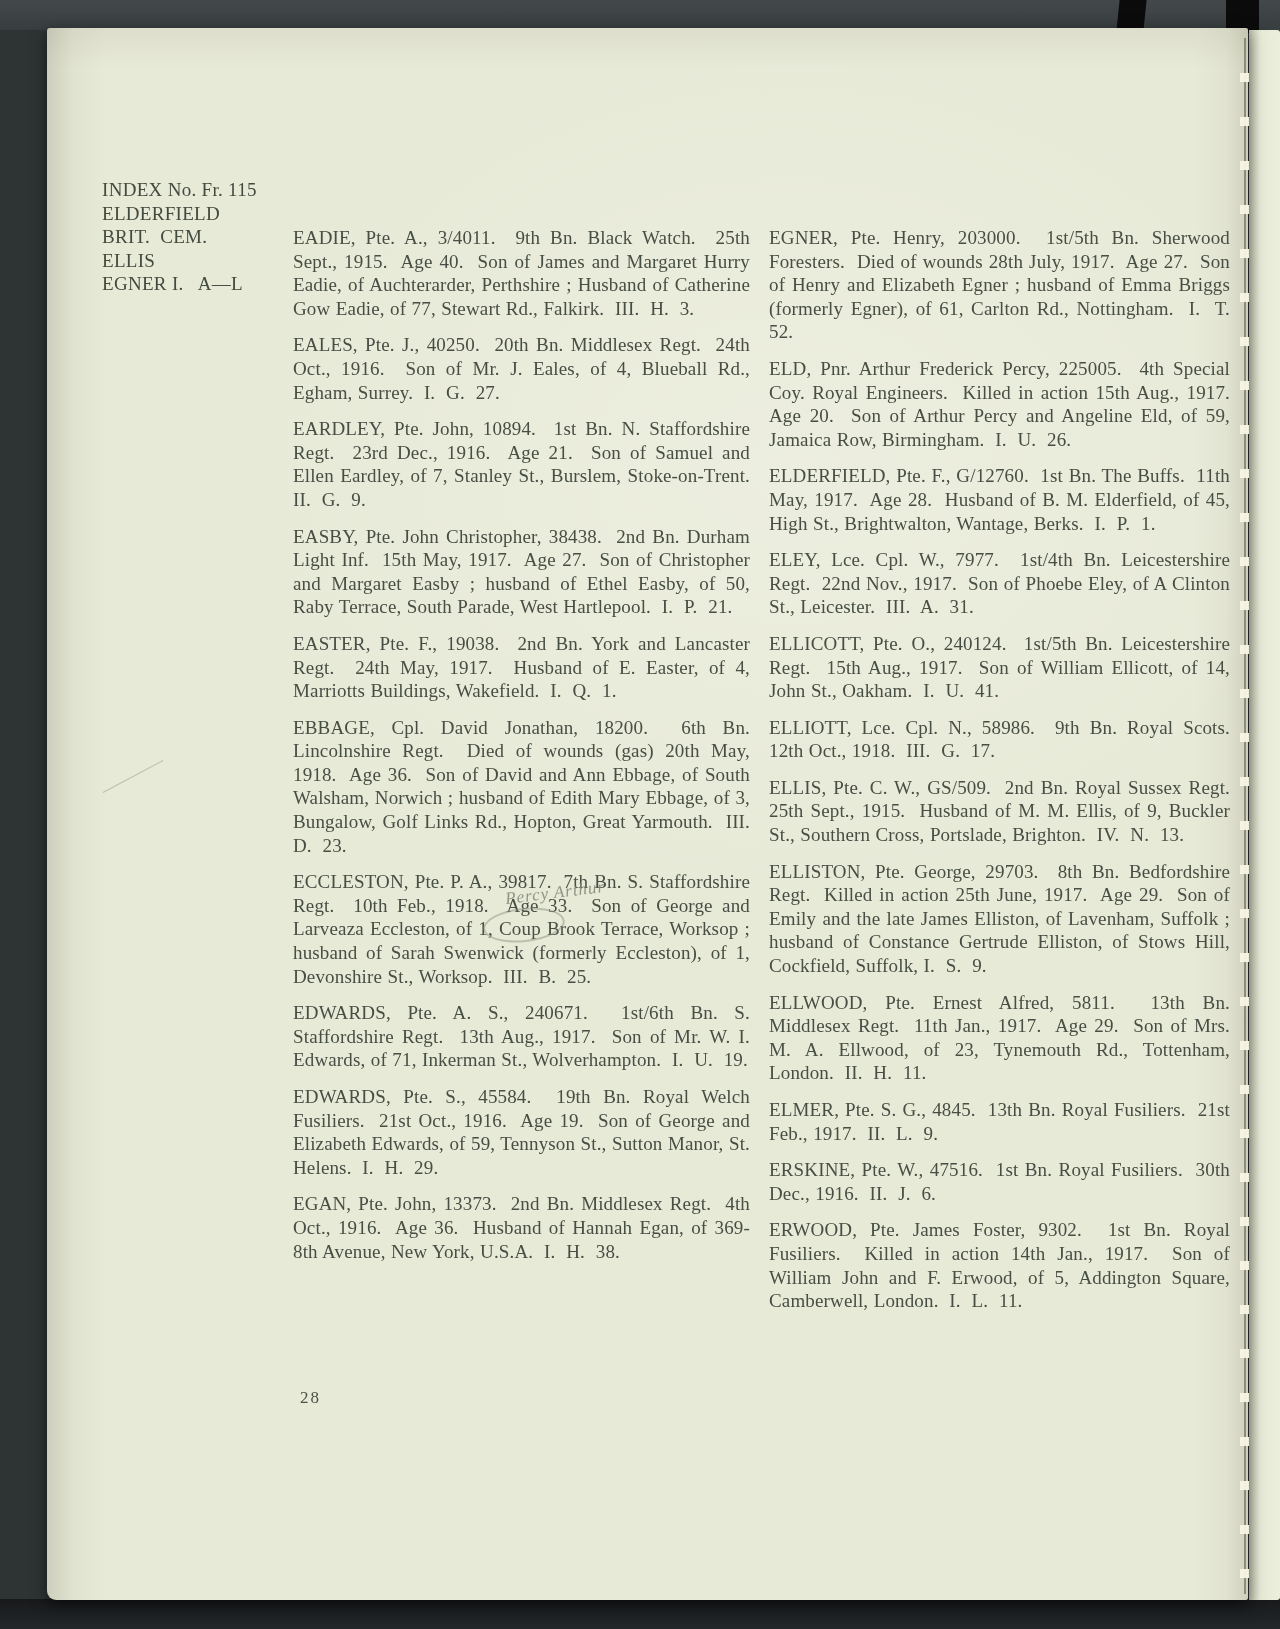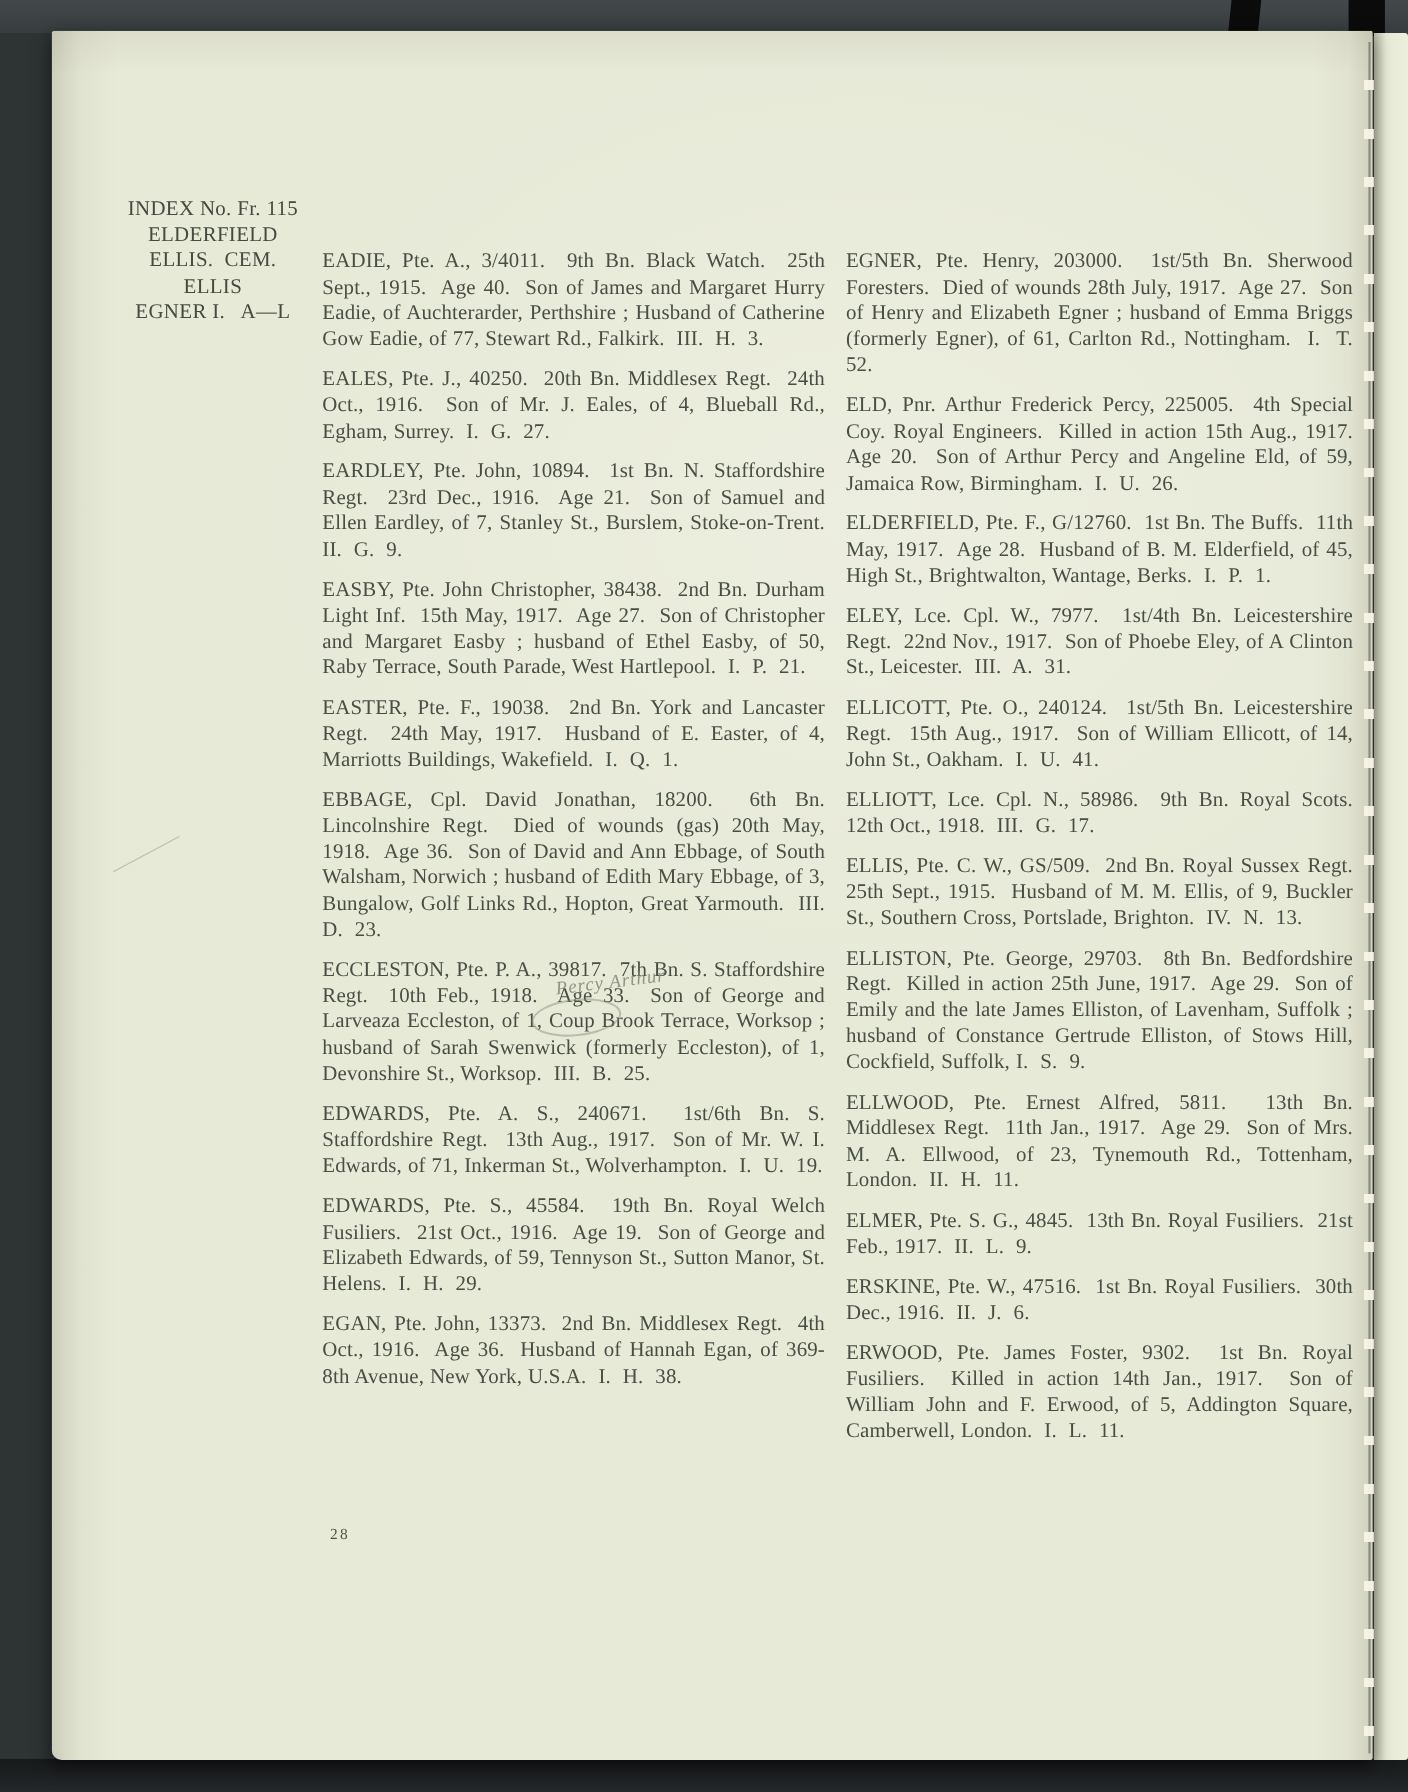--- a/index.html
+++ b/index.html
@@ -25,21 +25,21 @@
       linear-gradient(to left, rgba(115,112,88,0.22) 0px, rgba(115,112,88,0.06) 22px, rgba(115,112,88,0) 55px),
       radial-gradient(900px 700px at 62% 28%, rgba(255,255,255,0.18), rgba(255,255,255,0) 65%),
       linear-gradient(to bottom, rgba(120,118,95,0.10), rgba(120,118,95,0) 40px),
       #e8ead8;
     border-radius:3px 2px 2px 9px;
     box-shadow:0 5px 16px rgba(0,0,0,0.55);
     color:#474e43;
   }
   .header-block{
     position:absolute;left:55px;top:150px;width:183px;
-    text-align:center;
+    text-align:left;
     font-size:19px;line-height:23.6px;
     letter-spacing:0.3px;
     color:#434a3e;
     white-space:pre-wrap;
   }
   .header-line{min-height:23.6px;}
 
   .col{
     position:absolute;top:150px;
     font-size:19px;line-height:23.6px;
@@ -47,21 +47,21 @@
     letter-spacing:0.15px;word-spacing:0.5px;
     white-space:pre-wrap;
     margin-top:48px;
   }
   .col-left{left:246px;width:457px;}
   .col-right{left:722px;width:461px;}
   .entry{margin:0 0 13px 0;}
 
   .page-number{
     position:absolute;left:253px;top:1360px;
-    font-size:14px;letter-spacing:2px;color:#4b5246;text-align:right;
+    font-size:17px;letter-spacing:2px;color:#4b5246;text-align:right;
   }
 
   .pencil-note{
     position:absolute;left:458px;top:855px;
     font-size:17px;font-style:italic;
     color:rgba(128,133,118,0.85);
     transform:rotate(-7deg);
     letter-spacing:1px;
   }
   .pencil-loop{
@@ -103,21 +103,21 @@
 
 <div class="scan">
   <div class="bg-top"></div>
   <div class="bg-bottom"></div>
   <div class="notch notch-a"></div>
   <div class="notch notch-b"></div>
 
   <div class="adjacent-page"></div>
 
   <div class="page">
-    <div class="header-block"><div class="header-line">INDEX No. Fr. 115</div><div class="header-line">ELDERFIELD</div><div class="header-line">ELLIS.  CEM.</div><div class="header-line">ELLIS</div><div class="header-line">EGNER I.   A—L</div></div>
+    <div class="header-block"><div class="header-line">INDEX No. Fr. 115</div><div class="header-line">ELDERFIELD</div><div class="header-line">BRIT.  CEM.</div><div class="header-line">ELLIS</div><div class="header-line">EGNER I.   A—L</div></div>
 
     <div class="col col-left"><p class="entry">EADIE, Pte. A., 3/4011.  9th Bn. Black Watch.  25th Sept., 1915.  Age 40.  Son of James and Margaret Hurry Eadie, of Auchterarder, Perthshire ; Husband of Catherine Gow Eadie, of 77, Stewart Rd., Falkirk.  III.  H.  3.</p><p class="entry">EALES, Pte. J., 40250.  20th Bn. Middlesex Regt.  24th Oct., 1916.  Son of Mr. J. Eales, of 4, Blueball Rd., Egham, Surrey.  I.  G.  27.</p><p class="entry">EARDLEY, Pte. John, 10894.  1st Bn. N. Staffordshire Regt.  23rd Dec., 1916.  Age 21.  Son of Samuel and Ellen Eardley, of 7, Stanley St., Burslem, Stoke-on-Trent.  II.  G.  9.</p><p class="entry">EASBY, Pte. John Christopher, 38438.  2nd Bn. Durham Light Inf.  15th May, 1917.  Age 27.  Son of Christopher and Margaret Easby ; husband of Ethel Easby, of 50, Raby Terrace, South Parade, West Hartlepool.  I.  P.  21.</p><p class="entry">EASTER, Pte. F., 19038.  2nd Bn. York and Lancaster Regt.  24th May, 1917.  Husband of E. Easter, of 4, Marriotts Buildings, Wakefield.  I.  Q.  1.</p><p class="entry">EBBAGE, Cpl. David Jonathan, 18200.  6th Bn. Lincolnshire Regt.  Died of wounds (gas) 20th May, 1918.  Age 36.  Son of David and Ann Ebbage, of South Walsham, Norwich ; husband of Edith Mary Ebbage, of 3, Bungalow, Golf Links Rd., Hopton, Great Yarmouth.  III.  D.  23.</p><p class="entry">ECCLESTON, Pte. P. A., 39817.  7th Bn. S. Staffordshire Regt.  10th Feb., 1918.  Age 33.  Son of George and Larveaza Eccleston, of 1, Coup Brook Terrace, Worksop ; husband of Sarah Swenwick (formerly Eccleston), of 1, Devonshire St., Worksop.  III.  B.  25.</p><p class="entry">EDWARDS, Pte. A. S., 240671.  1st/6th Bn. S. Staffordshire Regt.  13th Aug., 1917.  Son of Mr. W. I. Edwards, of 71, Inkerman St., Wolverhampton.  I.  U.  19.</p><p class="entry">EDWARDS, Pte. S., 45584.  19th Bn. Royal Welch Fusiliers.  21st Oct., 1916.  Age 19.  Son of George and Elizabeth Edwards, of 59, Tennyson St., Sutton Manor, St. Helens.  I.  H.  29.</p><p class="entry">EGAN, Pte. John, 13373.  2nd Bn. Middlesex Regt.  4th Oct., 1916.  Age 36.  Husband of Hannah Egan, of 369-8th Avenue, New York, U.S.A.  I.  H.  38.</p></div>
     <div class="col col-right"><p class="entry">EGNER, Pte. Henry, 203000.  1st/5th Bn. Sherwood Foresters.  Died of wounds 28th July, 1917.  Age 27.  Son of Henry and Elizabeth Egner ; husband of Emma Briggs (formerly Egner), of 61, Carlton Rd., Nottingham.  I.  T.  52.</p><p class="entry">ELD, Pnr. Arthur Frederick Percy, 225005.  4th Special Coy. Royal Engineers.  Killed in action 15th Aug., 1917.  Age 20.  Son of Arthur Percy and Angeline Eld, of 59, Jamaica Row, Birmingham.  I.  U.  26.</p><p class="entry">ELDERFIELD, Pte. F., G/12760.  1st Bn. The Buffs.  11th May, 1917.  Age 28.  Husband of B. M. Elderfield, of 45, High St., Brightwalton, Wantage, Berks.  I.  P.  1.</p><p class="entry">ELEY, Lce. Cpl. W., 7977.  1st/4th Bn. Leicestershire Regt.  22nd Nov., 1917.  Son of Phoebe Eley, of A Clinton St., Leicester.  III.  A.  31.</p><p class="entry">ELLICOTT, Pte. O., 240124.  1st/5th Bn. Leicestershire Regt.  15th Aug., 1917.  Son of William Ellicott, of 14, John St., Oakham.  I.  U.  41.</p><p class="entry">ELLIOTT, Lce. Cpl. N., 58986.  9th Bn. Royal Scots.  12th Oct., 1918.  III.  G.  17.</p><p class="entry">ELLIS, Pte. C. W., GS/509.  2nd Bn. Royal Sussex Regt.  25th Sept., 1915.  Husband of M. M. Ellis, of 9, Buckler St., Southern Cross, Portslade, Brighton.  IV.  N.  13.</p><p class="entry">ELLISTON, Pte. George, 29703.  8th Bn. Bedfordshire Regt.  Killed in action 25th June, 1917.  Age 29.  Son of Emily and the late James Elliston, of Lavenham, Suffolk ; husband of Constance Gertrude Elliston, of Stows Hill, Cockfield, Suffolk, I.  S.  9.</p><p class="entry">ELLWOOD, Pte. Ernest Alfred, 5811.  13th Bn. Middlesex Regt.  11th Jan., 1917.  Age 29.  Son of Mrs. M. A. Ellwood, of 23, Tynemouth Rd., Tottenham, London.  II.  H.  11.</p><p class="entry">ELMER, Pte. S. G., 4845.  13th Bn. Royal Fusiliers.  21st Feb., 1917.  II.  L.  9.</p><p class="entry">ERSKINE, Pte. W., 47516.  1st Bn. Royal Fusiliers.  30th Dec., 1916.  II.  J.  6.</p><p class="entry">ERWOOD, Pte. James Foster, 9302.  1st Bn. Royal Fusiliers.  Killed in action 14th Jan., 1917.  Son of William John and F. Erwood, of 5, Addington Square, Camberwell, London.  I.  L.  11.</p></div>
 
     <div class="page-number">28</div>
 
     <div class="pencil-note">Percy Arthur</div>
     <div class="pencil-loop"></div>
     <div class="pencil-scratch"></div>
   </div>

